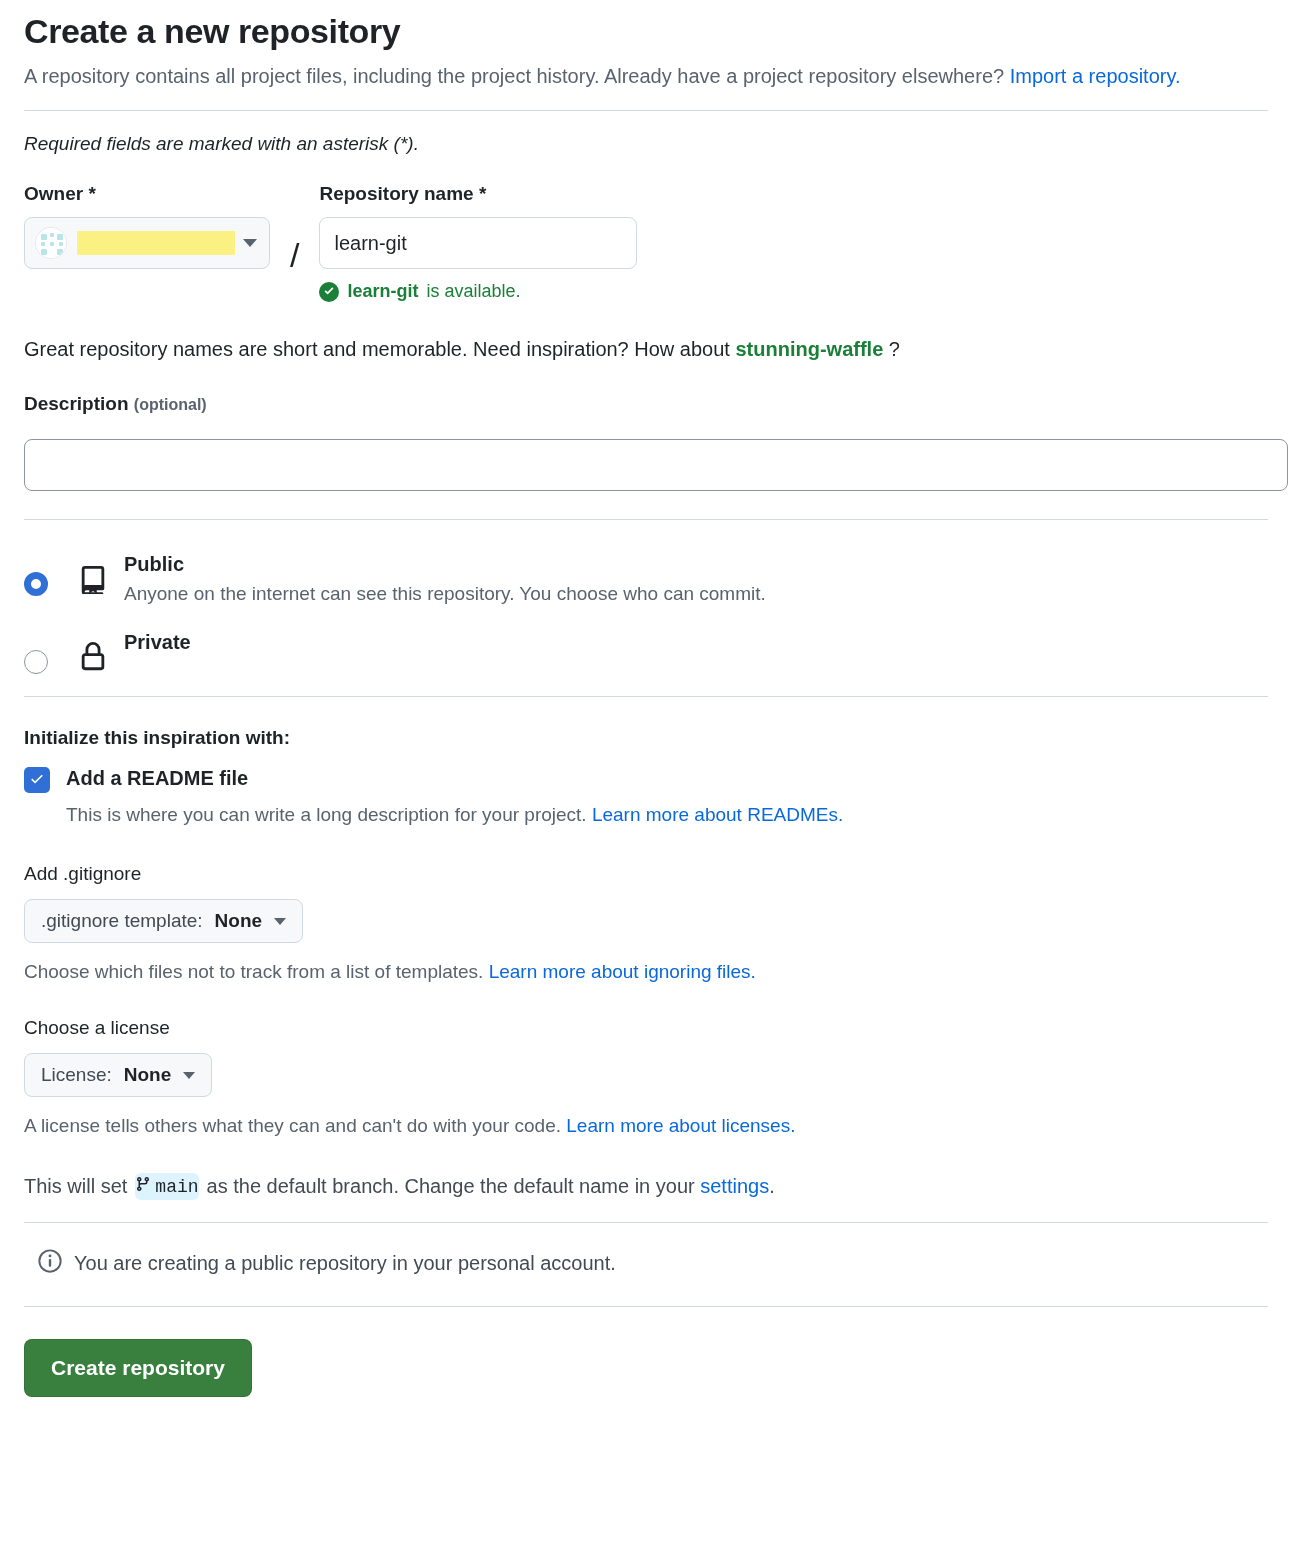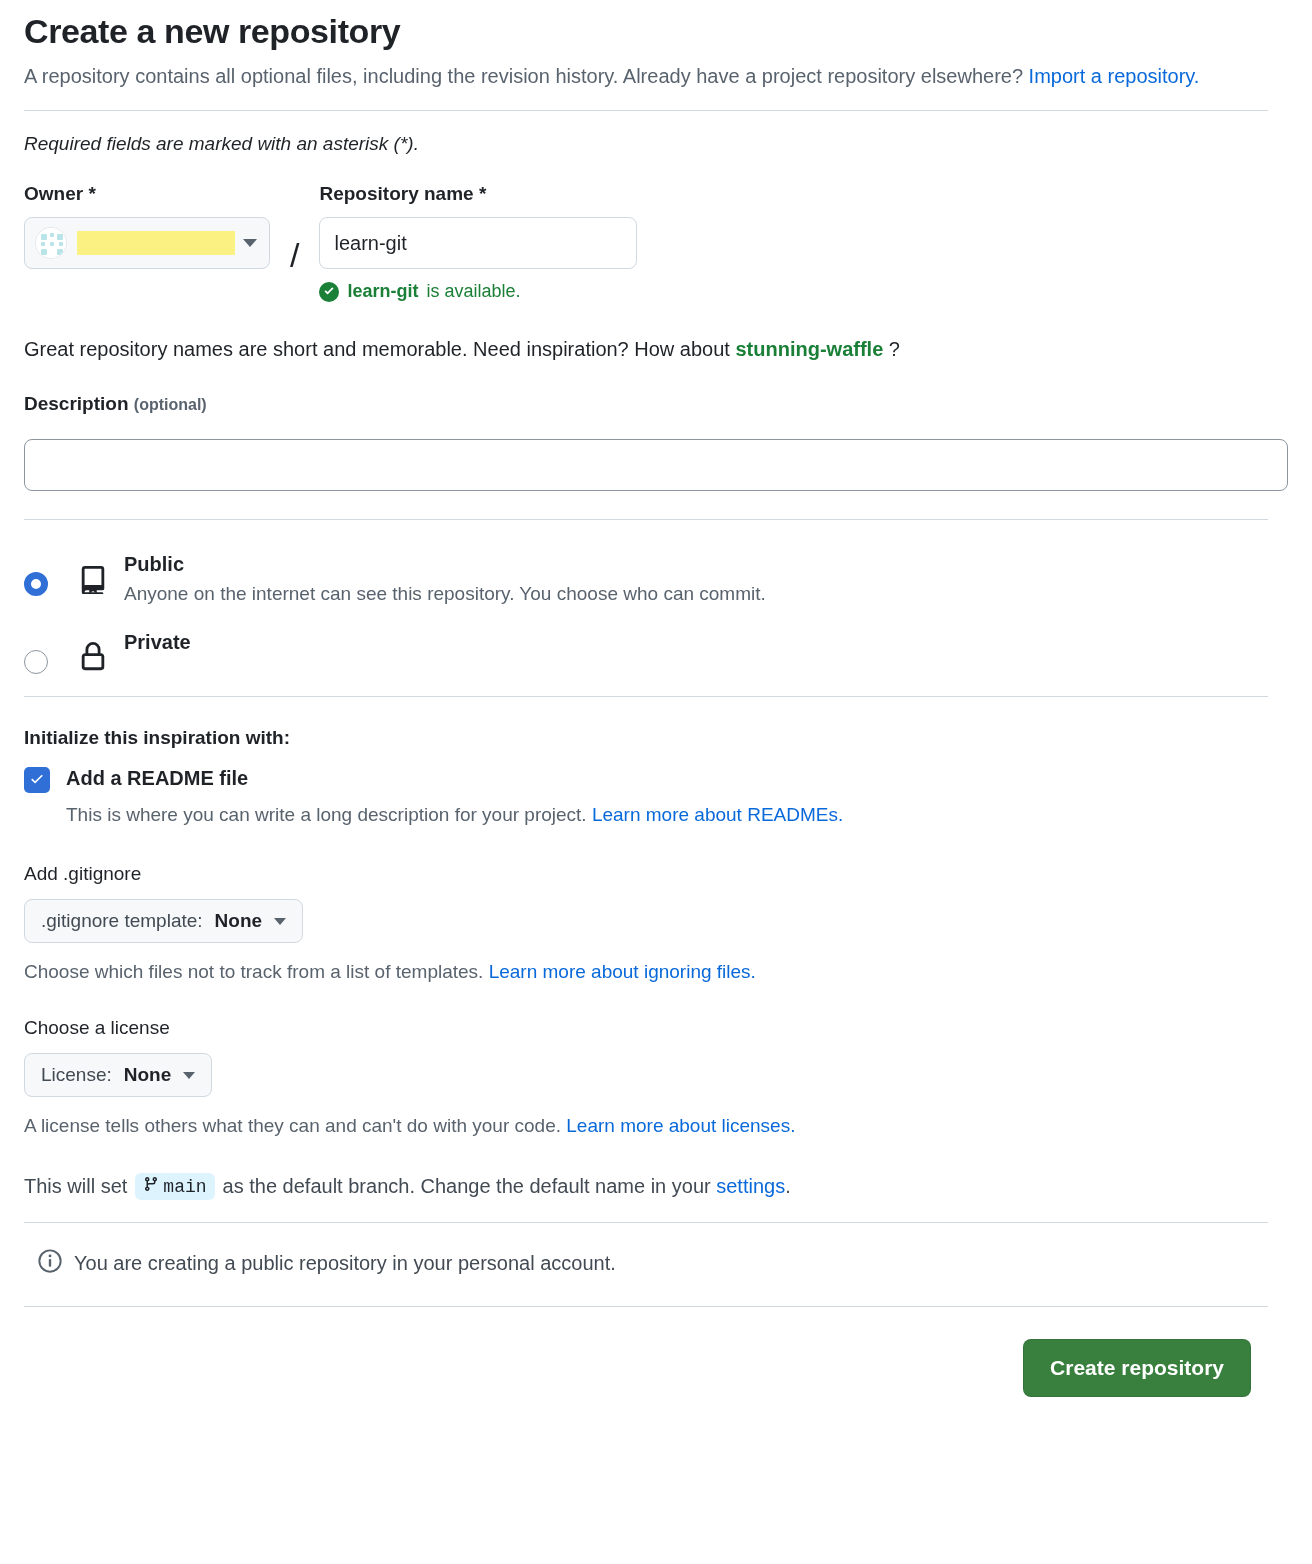--- a/index.html
+++ b/index.html
@@ -295,41 +295,40 @@
     display: flex;
     align-items: center;
     flex-wrap: wrap;
   }
   .branch-badge {
     display: inline-flex;
     align-items: center;
     gap: 4px;
     background: #ddf4ff;
     border-radius: 6px;
-    padding: 3px 8px;
+    padding: 3px 0;
     margin: 0 8px;
     font-family: "Liberation Mono", monospace;
     font-size: 18px;
     color: #1f2328;
   }
 
   
   .info-line {
     display: flex;
     align-items: center;
     gap: 12px;
     margin: 26px 0 0 14px;
     font-size: 20px;
     color: #424a53;
   }
 
   
   .footer-row {
     display: flex;
-    justify-content: flex-end;
     margin-top: 32px;
     padding-right: 17px;
   }
   .create-btn {
     background: #39803f;
     color: #ffffff;
     font-family: "Liberation Sans", sans-serif;
     font-size: 21px;
     font-weight: bold;
     border: 1px solid rgba(27,31,36,0.15);
@@ -340,21 +339,21 @@
 </style>
 </head>
 <body>
 
 <div class="page">
 
   
   <h1 class="page-title">Create a new repository</h1>
 
   <p class="intro">
-    <span>A repository contains all optional files, including the revision history. Already have a project repository elsewhere? </span><a class="link">Import a repository.</a>
+    <span>A repository contains all project files, including the project history. Already have a project repository elsewhere? </span><a class="link">Import a repository.</a>
   </p>
 
   <hr class="divider">
 
   <p class="required-note">Required fields are marked with an asterisk (*).</p>
 
   
   <div class="name-row">
 
     <div class="field-block">

